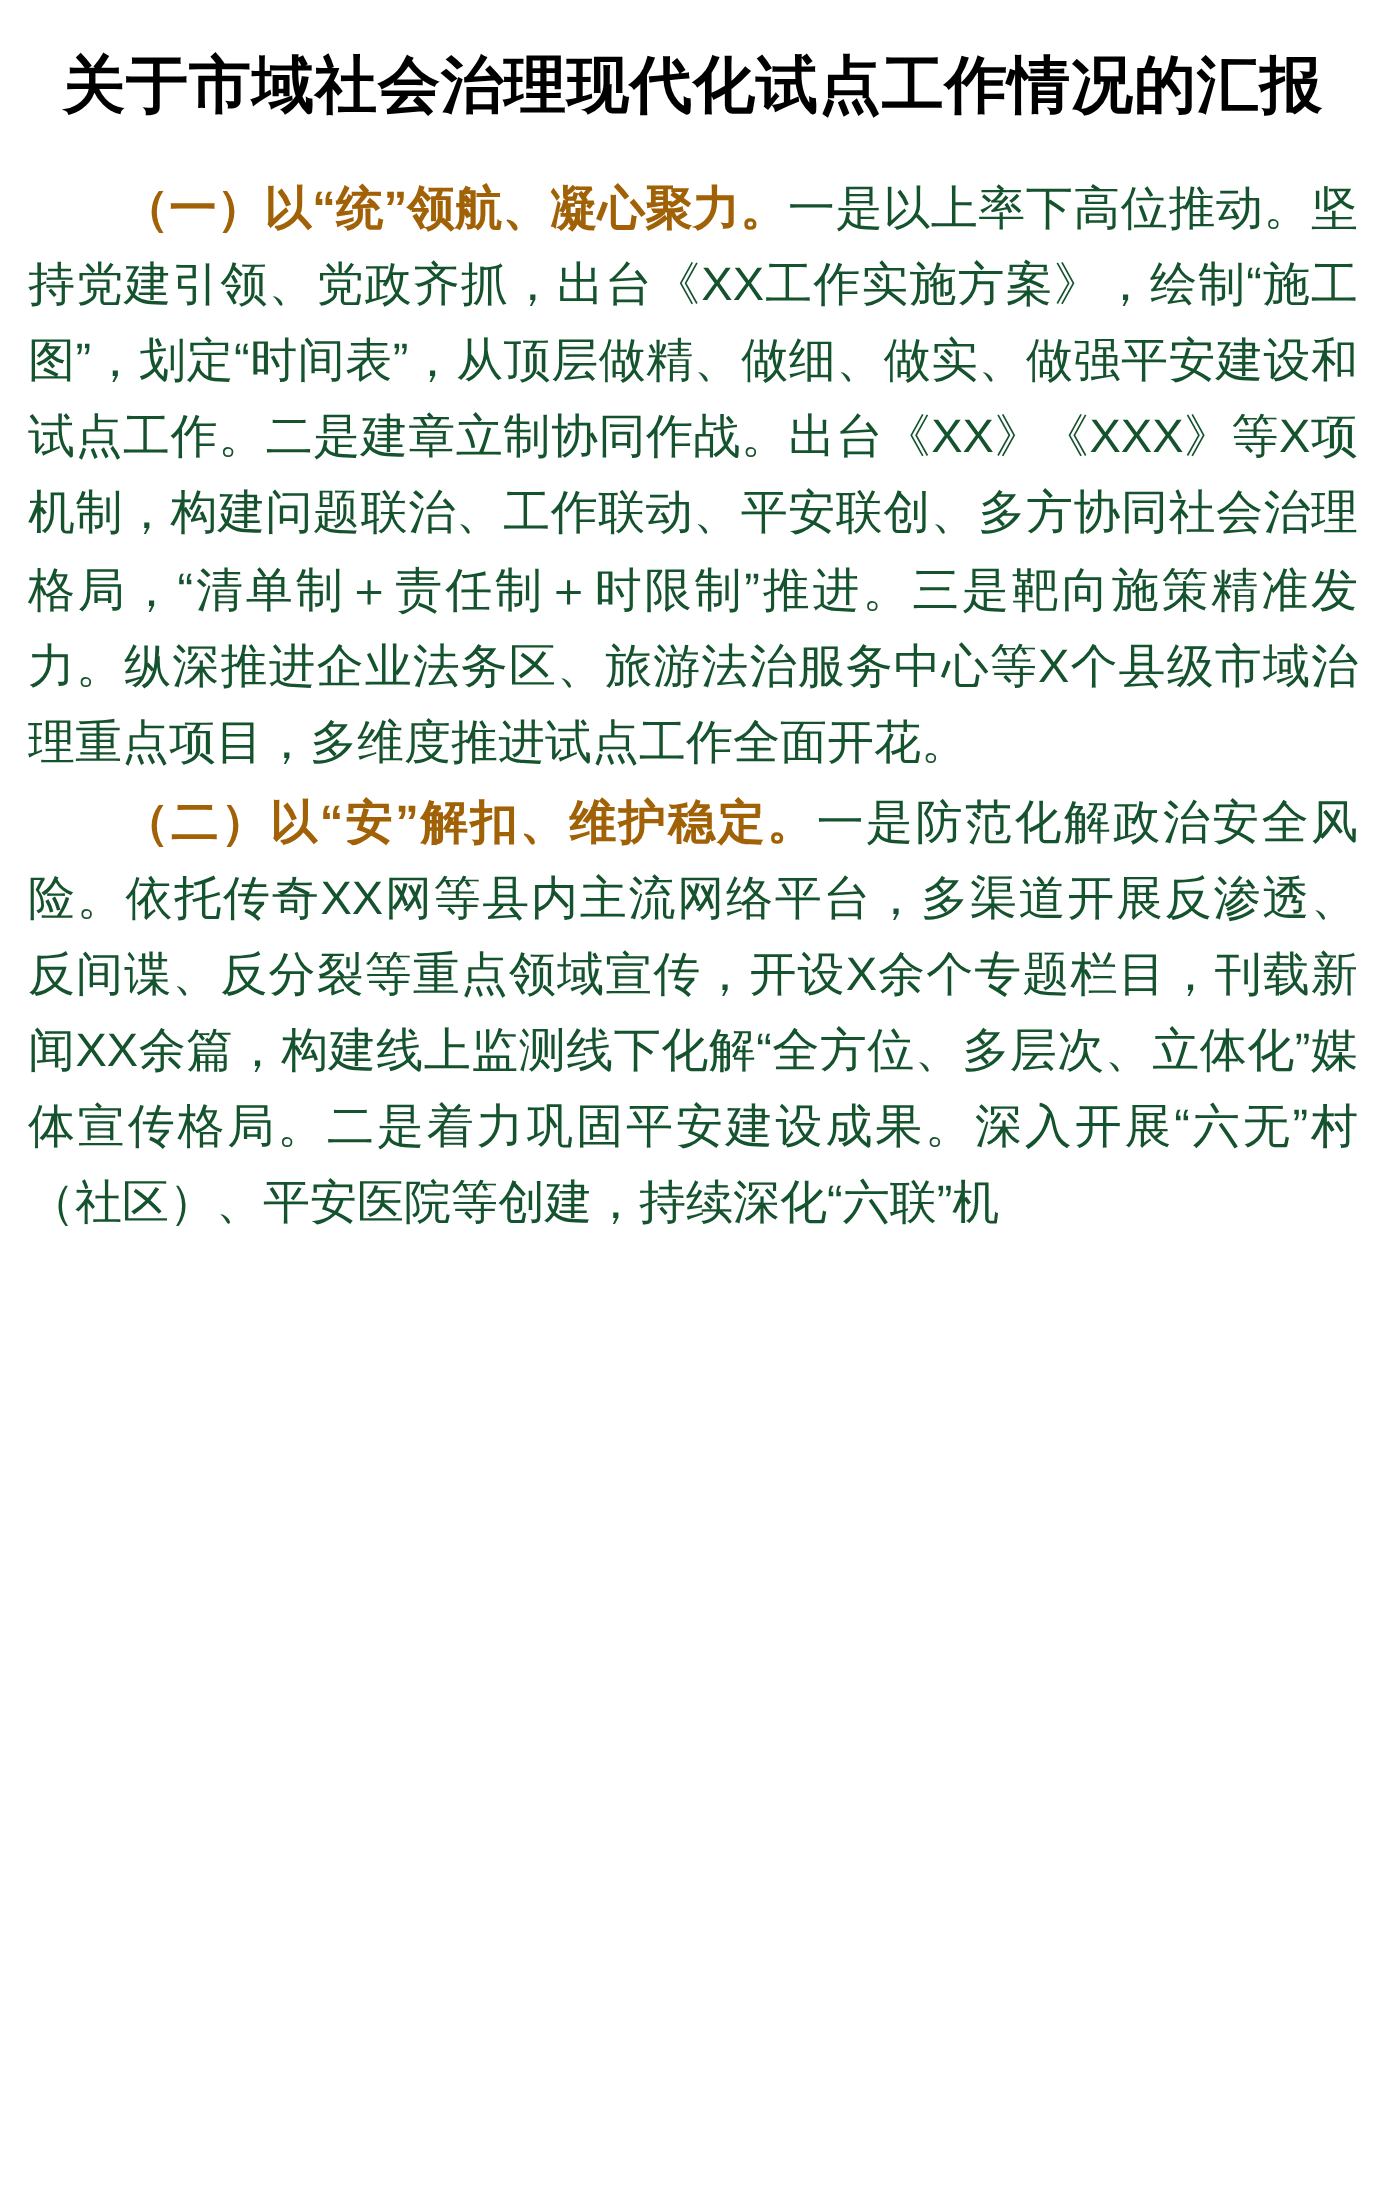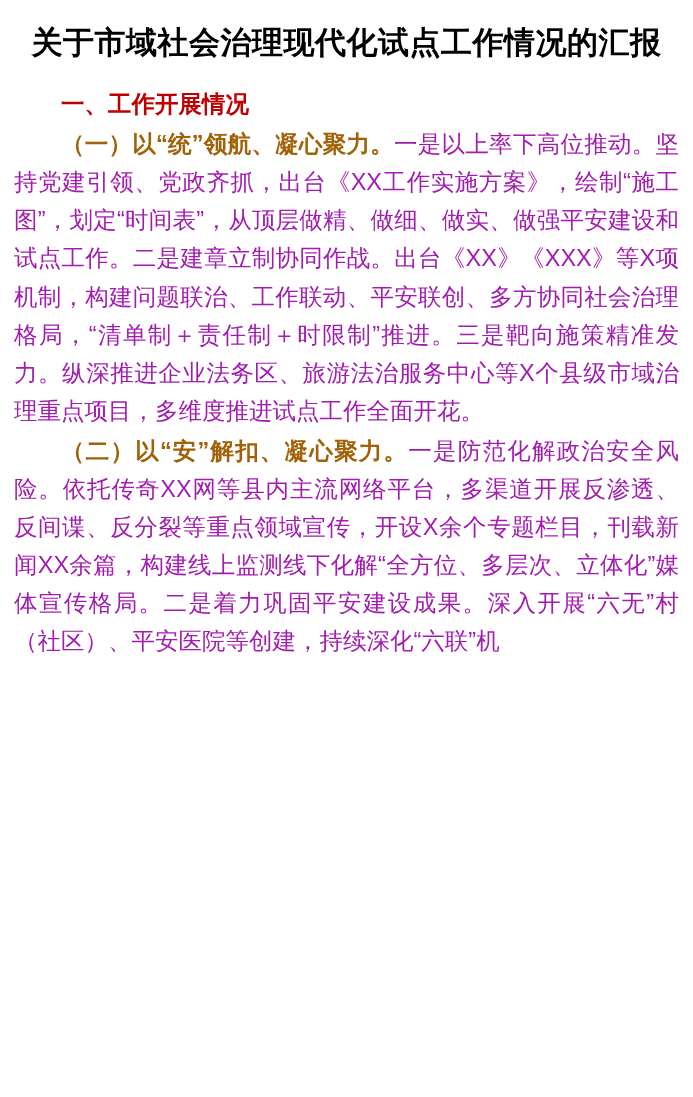--- a/index.html
+++ b/index.html
@@ -50,31 +50,30 @@
     line-height: 1.62;
     text-indent: 2em;
     margin: 0 0 2px 0;
     padding: 0 2px;
   }
   .sub-blue {
     color: #a16207;
     font-weight: bold;
   }
   .run {
-    color: #a21caf;
+    color: #14532d;
     font-weight: normal;
   }
 </style>
 </head>
 <body>
 
 <div class="page">
 
   <h1 class="doc-title">关于市域社会治理现代化试点工作情况的汇报</h1>
 
 
-  <p class="heading-red">一、工作开展情况</p>
 
   <p class="para indent"><span class="sub-blue">（一）以“统”领航、凝心聚力。</span><span class="run">一是以上率下高位推动。坚持党建引领、党政齐抓，出台《XX工作实施方案》，绘制“施工图”，划定“时间表”，从顶层做精、做细、做实、做强平安建设和试点工作。二是建章立制协同作战。出台《XX》《XXX》等X项机制，构建问题联治、工作联动、平安联创、多方协同社会治理格局，“清单制＋责任制＋时限制”推进。三是靶向施策精准发力。纵深推进企业法务区、旅游法治服务中心等X个县级市域治理重点项目，多维度推进试点工作全面开花。</span></p>
 
-  <p class="para indent"><span class="sub-blue">（二）以“安”解扣、凝心聚力。</span><span class="run">一是防范化解政治安全风险。依托传奇XX网等县内主流网络平台，多渠道开展反渗透、反间谍、反分裂等重点领域宣传，开设X余个专题栏目，刊载新闻XX余篇，构建线上监测线下化解“全方位、多层次、立体化”媒体宣传格局。二是着力巩固平安建设成果。深入开展“六无”村（社区）、平安医院等创建，持续深化“六联”机</span></p>
+  <p class="para indent"><span class="sub-blue">（二）以“安”解扣、维护稳定。</span><span class="run">一是防范化解政治安全风险。依托传奇XX网等县内主流网络平台，多渠道开展反渗透、反间谍、反分裂等重点领域宣传，开设X余个专题栏目，刊载新闻XX余篇，构建线上监测线下化解“全方位、多层次、立体化”媒体宣传格局。二是着力巩固平安建设成果。深入开展“六无”村（社区）、平安医院等创建，持续深化“六联”机</span></p>
 
 </div>
 
 </body></html>

